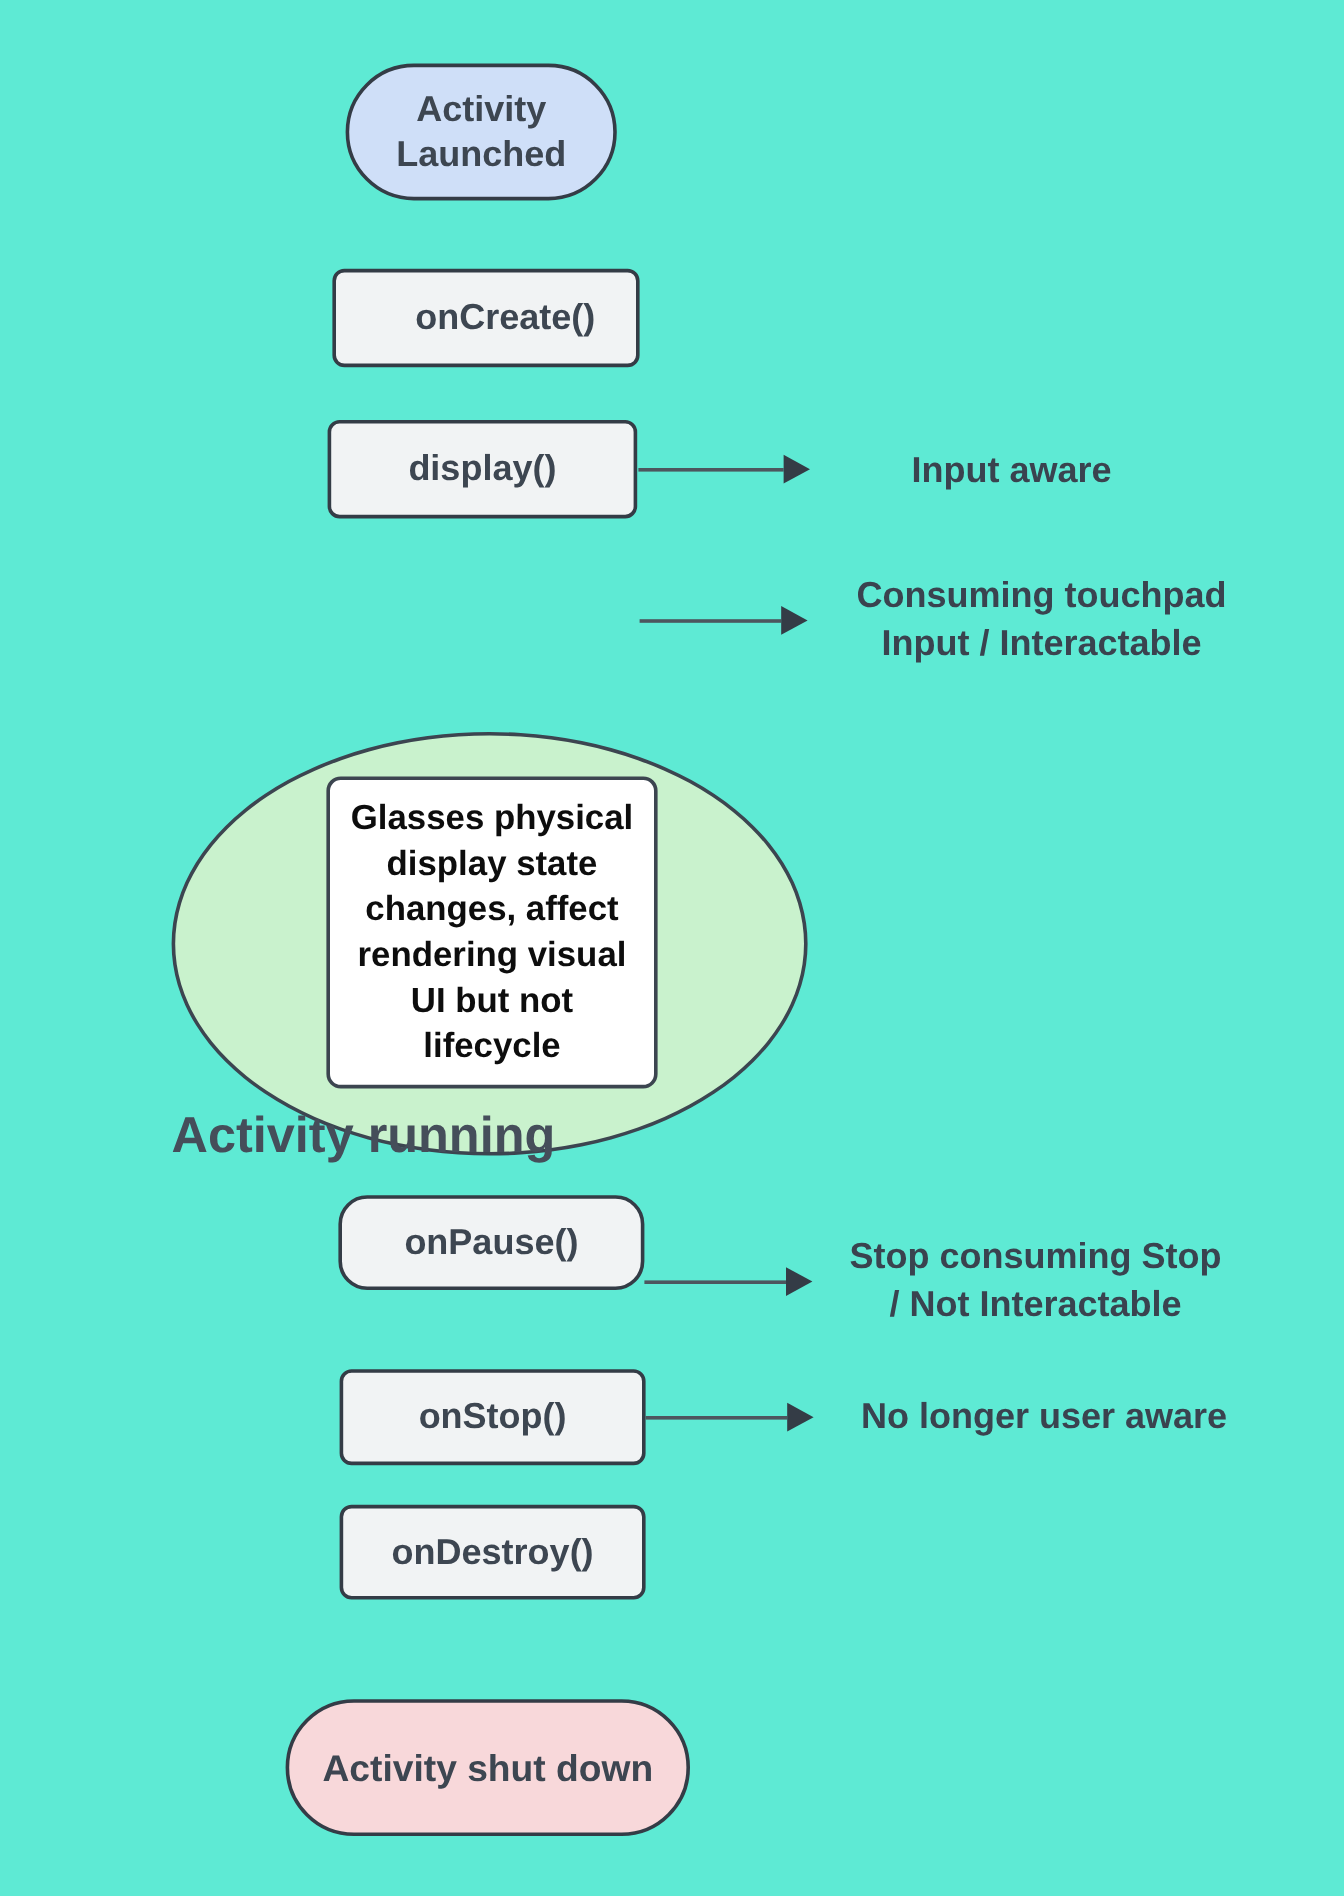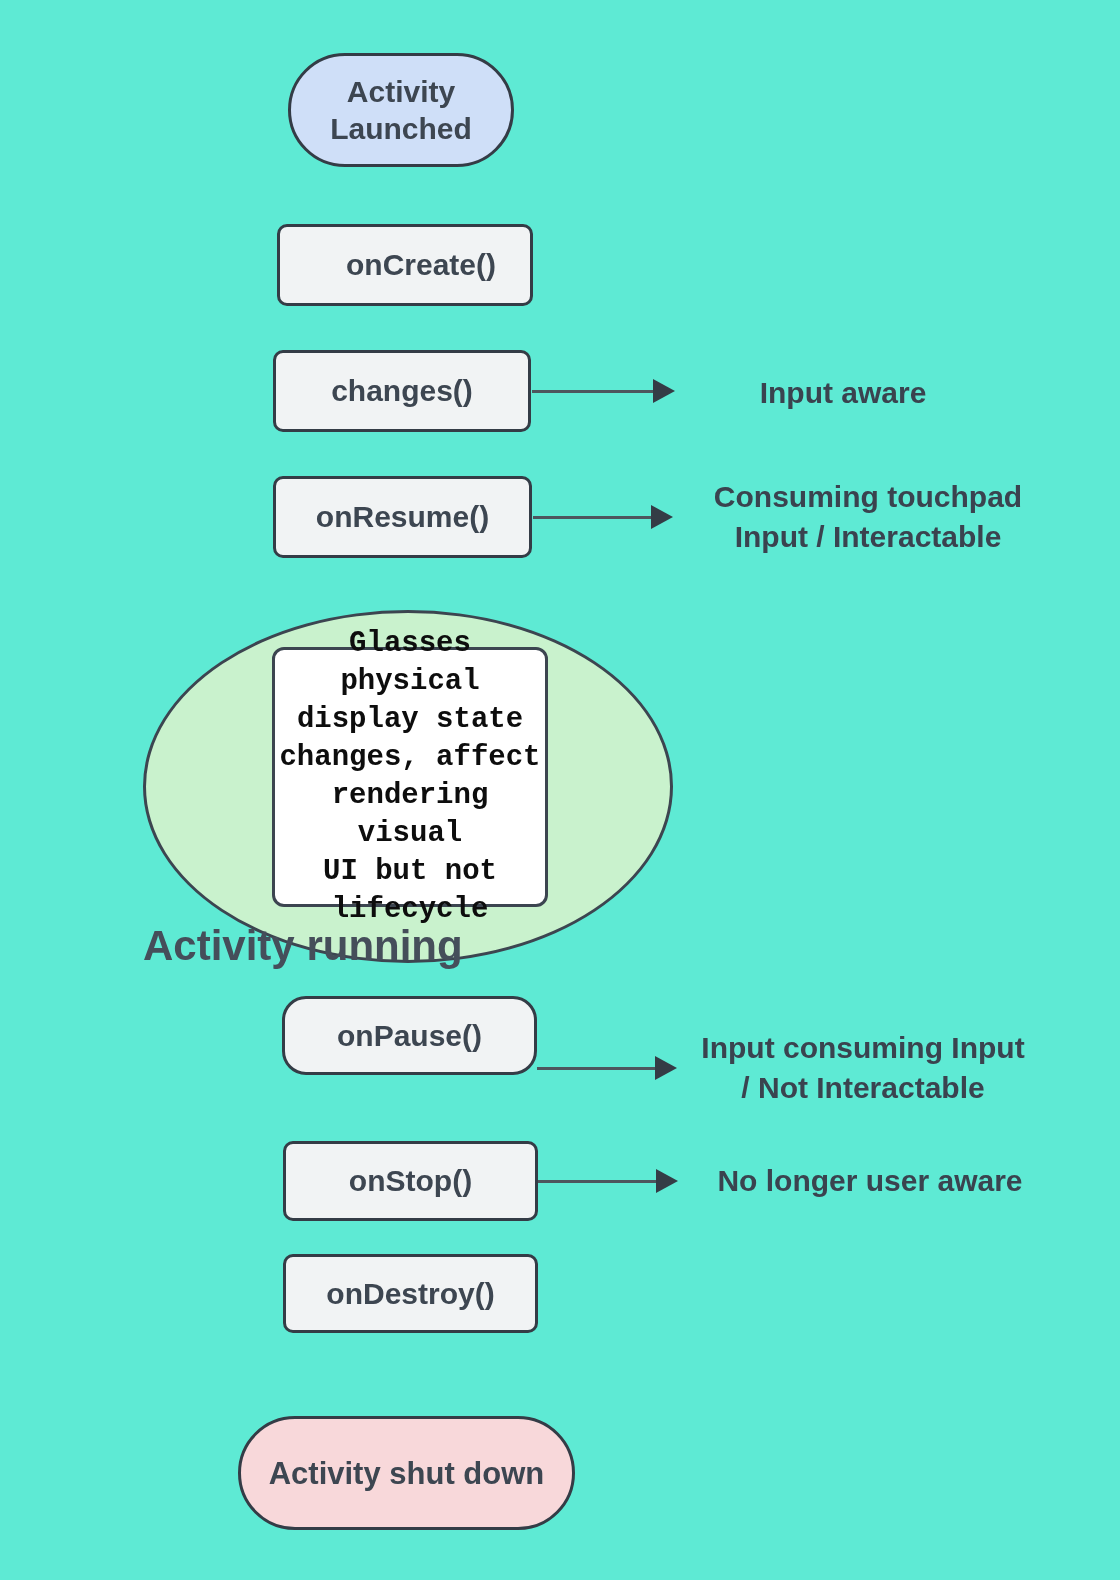--- a/index.html
+++ b/index.html
@@ -53,21 +53,20 @@
     background: #ffffff;
     box-sizing: border-box;
     color: #0d0d0d;
     font-weight: bold;
     font-size: 29px;
     line-height: 38px;
     text-align: center;
     display: flex;
     align-items: center;
     justify-content: center;
-    font-family: Liberation Mono, monospace;
   }
   .running-label {
     position: absolute;
     text-align: left;
     font-weight: bold;
     font-size: 42px;
     color: #454e5a;
   }
   .annotation {
     position: absolute;
@@ -101,28 +100,27 @@
 </head>
 <body>
 
 <div class="canvas">
 
   <div class="node pill pill-launched multiline" style="left:288px; top:53px; width:226px; height:114px;">Activity
 Launched</div>
 
   <div class="node method-box" style="left:277px; top:224px; width:256px; height:82px;padding-left:32px;">onCreate()</div>
 
-  <div class="node method-box" style="left:273px; top:350px; width:258px; height:82px;">changes()</div>
+  <div class="node method-box" style="left:273px; top:350px; width:258px; height:82px;">display()</div>
   <div class="arrow" style="left:532px; top:379px; width:143px;">
     <div class="arrow-line"></div>
     <div class="arrow-head"></div>
   </div>
   <div class="annotation" style="left:693px; top:373px; width:300px;">Input aware</div>
 
-  <div class="node method-box" style="left:273px; top:476px; width:259px; height:82px;">onResume()</div>
   <div class="arrow" style="left:533px; top:505px; width:140px;">
     <div class="arrow-line"></div>
     <div class="arrow-head"></div>
   </div>
   <div class="annotation multiline" style="left:693px; top:477px; width:350px;">Consuming touchpad
 Input / Interactable</div>
 
   <div class="ellipse" style="left:143px; top:610px; width:530px; height:353px;"></div>
   <div class="note-box multiline" style="left:272px; top:647px; width:276px; height:260px;">Glasses physical
 display state
@@ -130,21 +128,21 @@
 rendering visual
 UI but not
 lifecycle</div>
   <div class="running-label" style="left:143px; top:922px; width:530px;">Activity running</div>
 
   <div class="node method-box" style="left:282px; top:996px; width:255px; height:79px;border-radius:24px;">onPause()</div>
   <div class="arrow" style="left:537px; top:1056px; width:140px;">
     <div class="arrow-line"></div>
     <div class="arrow-head"></div>
   </div>
-  <div class="annotation multiline" style="left:688px; top:1028px; width:350px;">Input consuming Input
+  <div class="annotation multiline" style="left:688px; top:1028px; width:350px;">Stop consuming Stop
 / Not Interactable</div>
 
   <div class="node method-box" style="left:283px; top:1141px; width:255px; height:80px;text-align:center;">onStop()</div>
   <div class="arrow" style="left:538px; top:1169px; width:140px;">
     <div class="arrow-line"></div>
     <div class="arrow-head"></div>
   </div>
   <div class="annotation" style="left:695px; top:1161px; width:350px;">No longer user aware</div>
 
   <div class="node method-box" style="left:283px; top:1254px; width:255px; height:79px;">onDestroy()</div>

